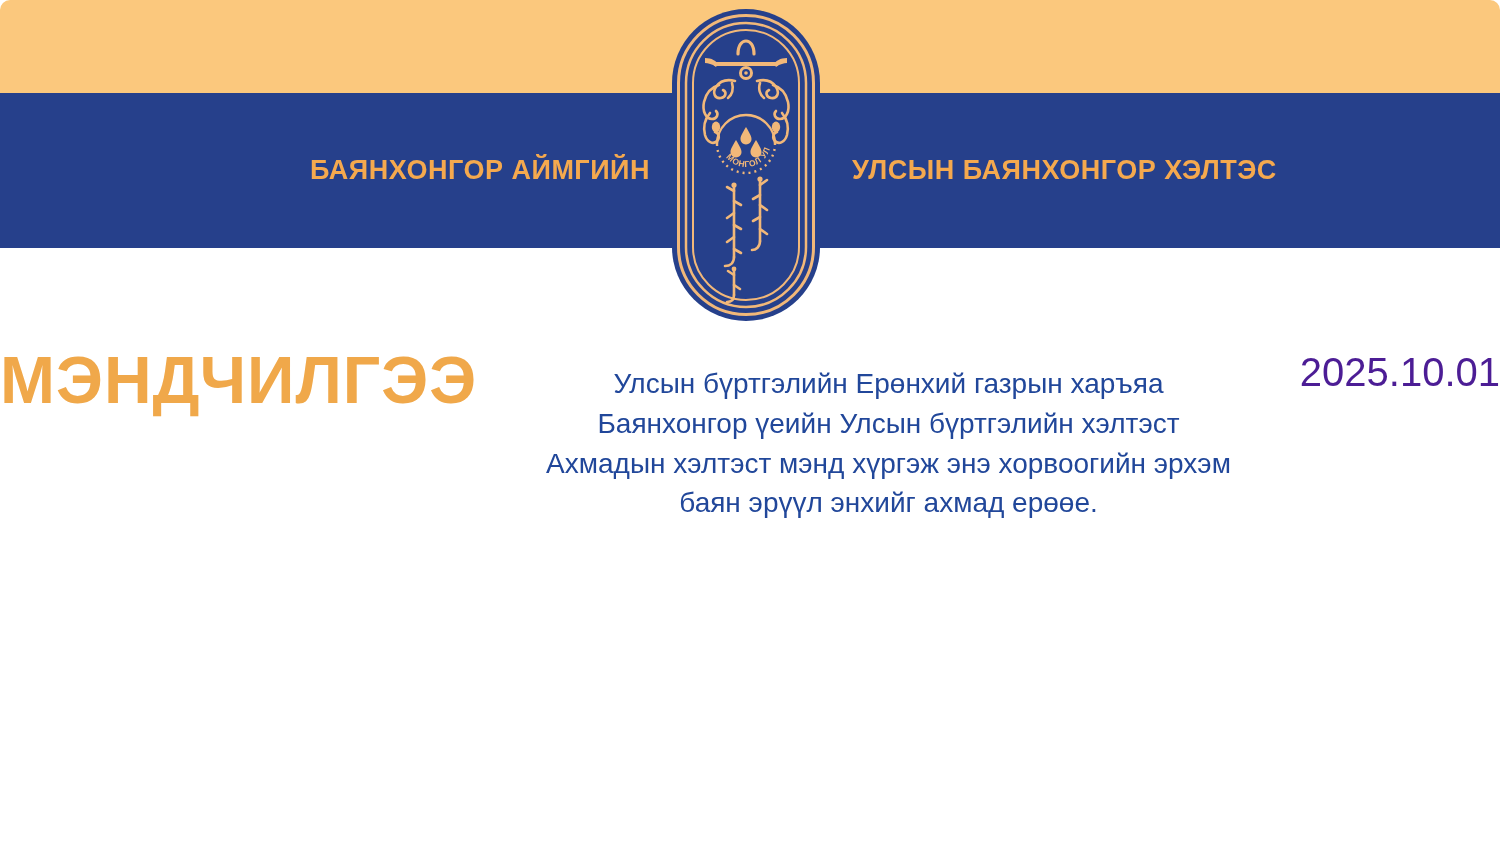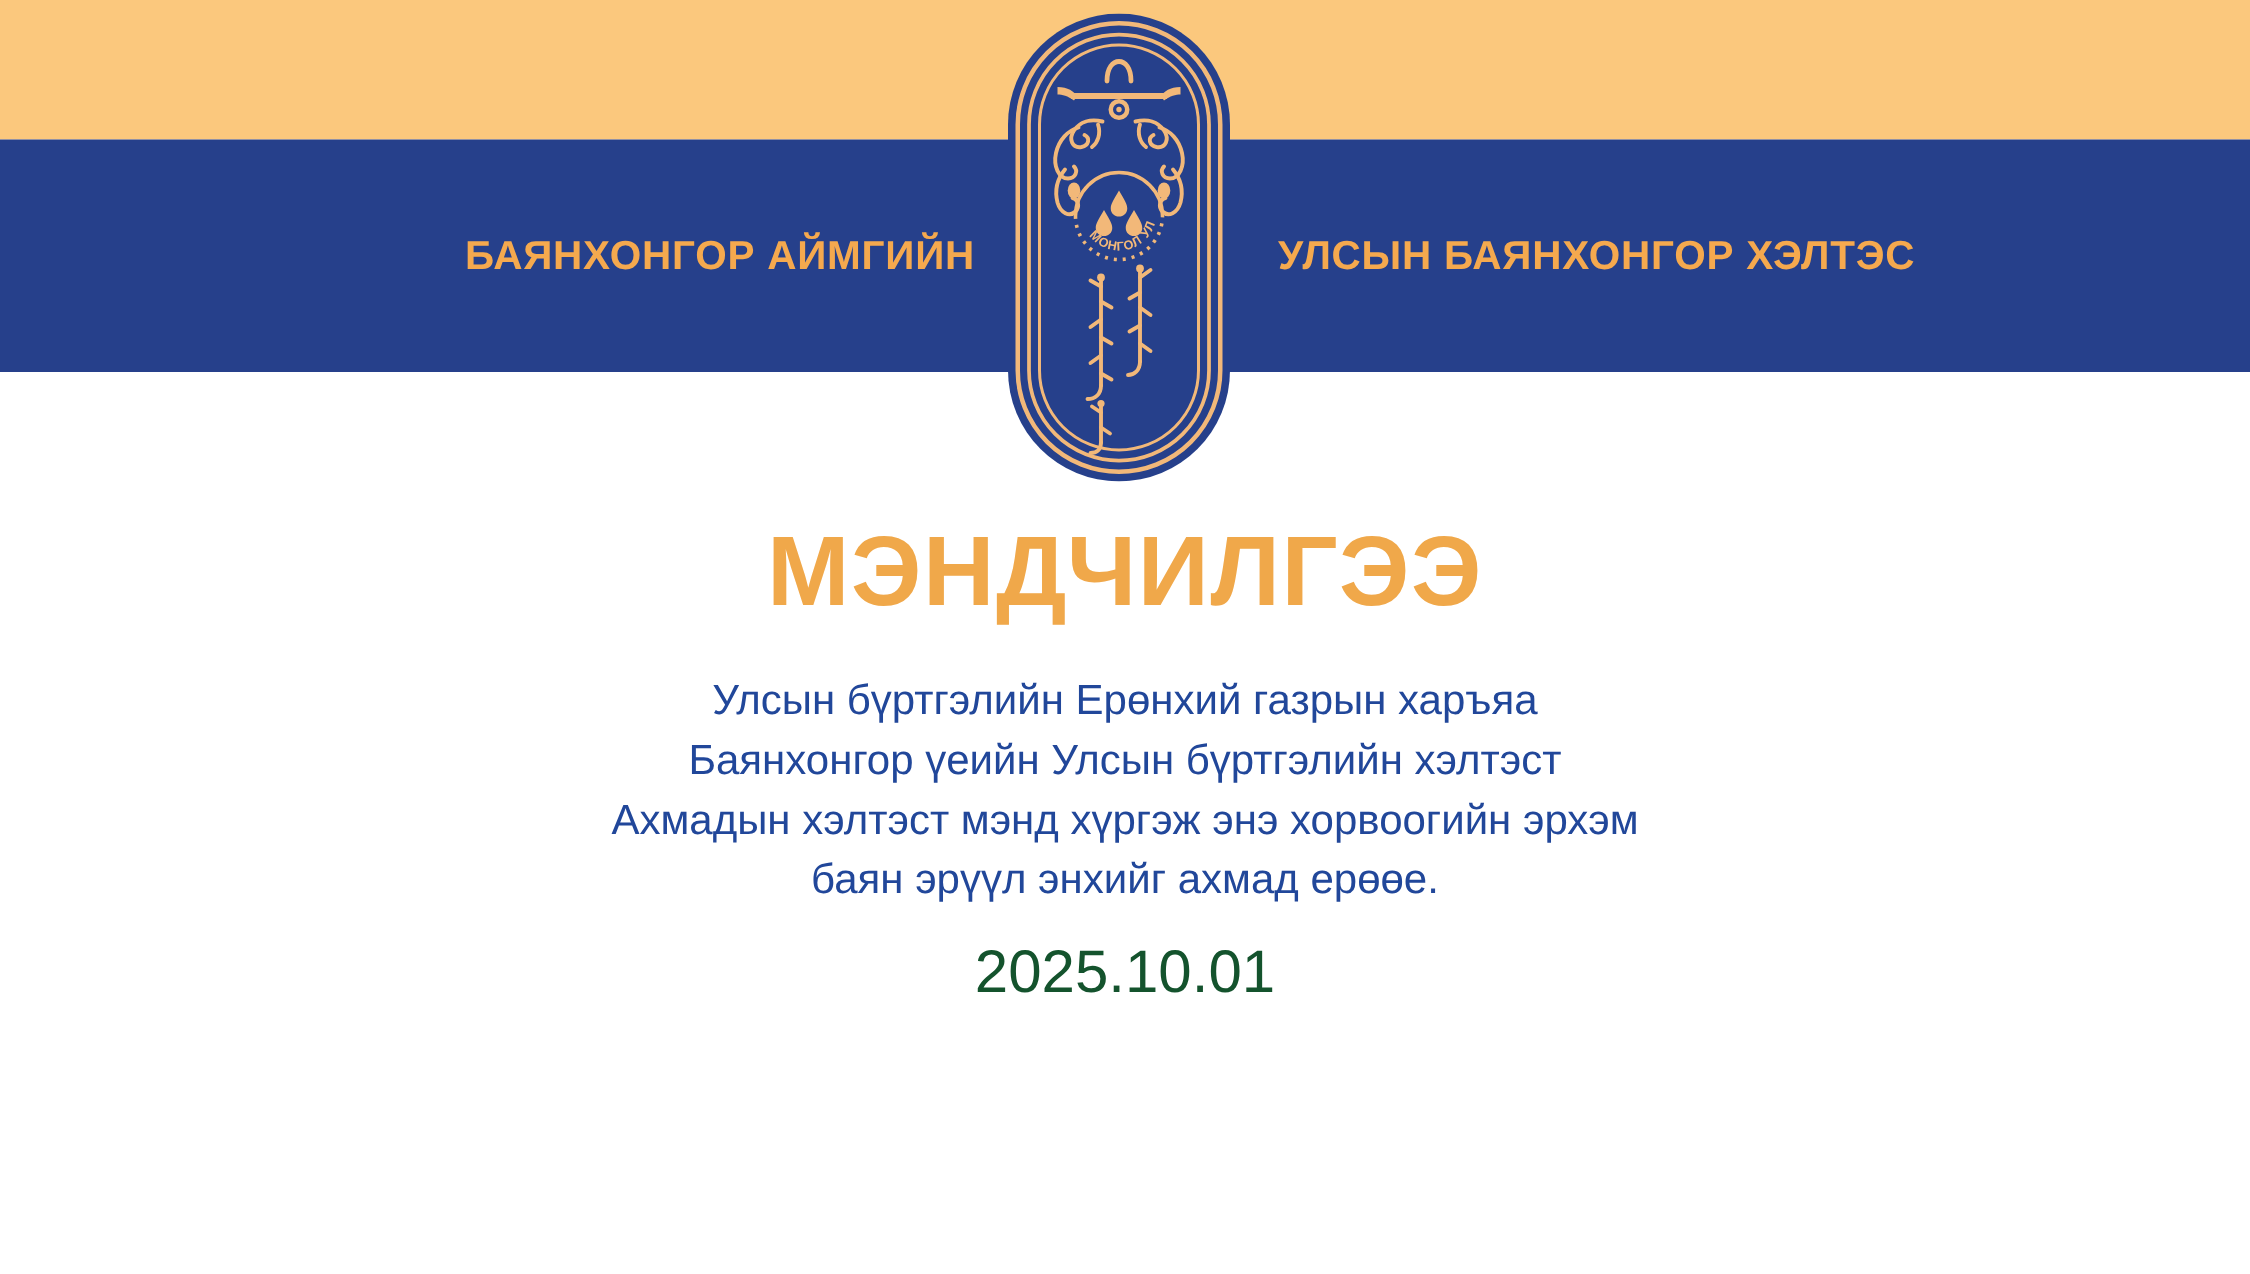--- a/index.html
+++ b/index.html
@@ -14,20 +14,21 @@
     font-family: "Liberation Sans", sans-serif;
     overflow: hidden;
   }
 
   .poster {
     position: relative;
     width: 1500px;
     height: 849px;
     background: #ffffff;
     overflow: hidden;
+    border-radius: 10px;
   }
 
   
   .band-orange {
     position: absolute;
     left: 0;
     top: 0;
     width: 1500px;
     height: 93px;
     background: #fbc87d;
@@ -91,22 +92,22 @@
   }
 
   
   .content {
     position: absolute;
     left: 0;
     top: 330px;
     width: 1500px;
     height: 519px;
     display: flex;
-    flex-direction: column;
-    align-items: center;
+    flex-direction: row;
+    align-items: flex-start;
   }
 
   .main-title {
     margin-top: 17px;
     color: #f0a84a;
     font-size: 66px;
     font-weight: bold;
     letter-spacing: 1px;
     line-height: 1;
     text-align: center;
@@ -121,21 +122,21 @@
     line-height: 1.42;
     font-weight: normal;
   }
   .message .line {
     display: block;
     white-space: nowrap;
   }
 
   .date {
     margin-top: 22px;
-    color: #14532d;
+    color: #4c1d95;
     font-size: 40px;
     line-height: 1;
     text-align: center;
   }
 </style>
 </head>
 <body>
 
 <div class="poster">
 

